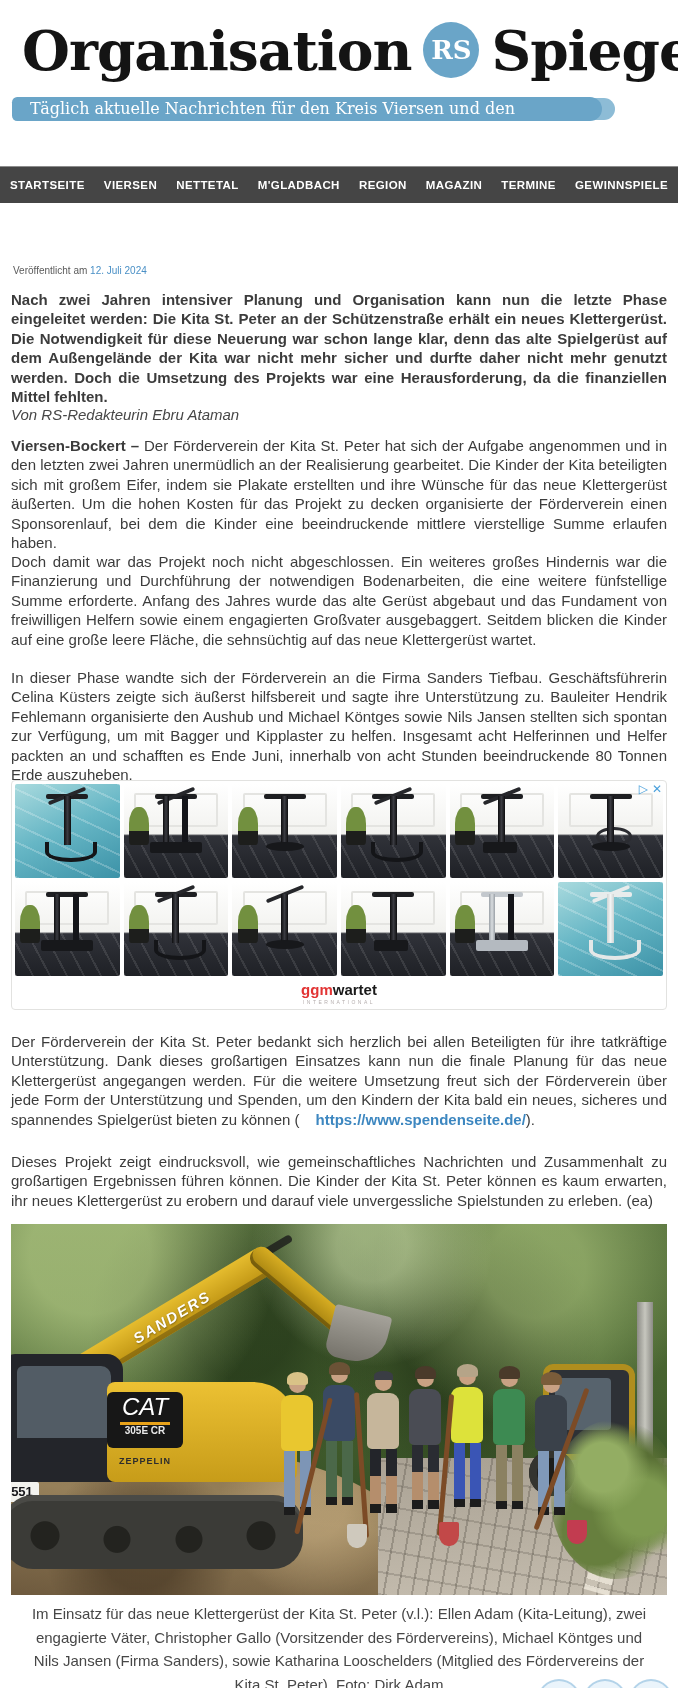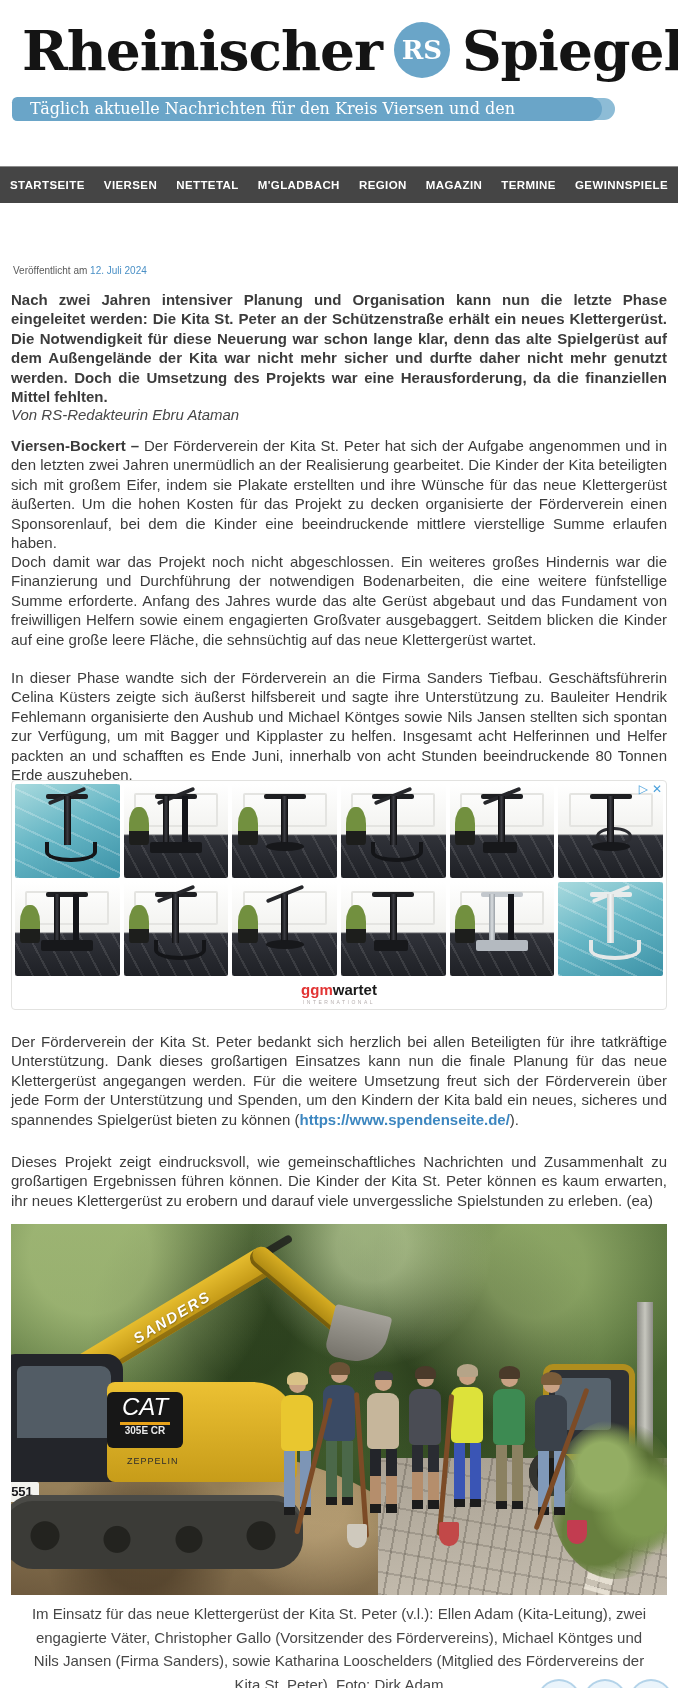--- a/index.html
+++ b/index.html
@@ -26,21 +26,21 @@
 
   
   .title{position:absolute;top:207px;left:11px;margin:0;font-size:27px;font-weight:700;
          color:#4a90c6;display:inline-block;border-bottom:3px solid #4a90c6;padding-bottom:7px;}
   .meta{position:absolute;top:265px;left:13px;font-size:10px;color:#5a5a5a;}
   .meta .date{color:#4a90c6;}
   .para{position:absolute;left:11px;width:656px;margin:0;font-size:15px;line-height:19.4px;
         text-align:justify;color:#3c3c3c;}
   .bold{font-weight:700;}
   .byline{position:absolute;top:392px;left:11px;font-style:italic;font-size:15px;color:#474747;margin-top:14px;}
-  .link{color:#3d87c0;font-weight:700;text-decoration:none;cursor:pointer;}
+  .link{color:#3d87c0;font-weight:700;text-decoration:none;cursor:pointer;margin-left:16px;}
 
   
   .ad{position:absolute;top:780px;left:11px;width:656px;height:230px;background:#fff;
       border:1px solid #e2e2e0;border-radius:4px;box-sizing:border-box;padding:3px;}
   .ad-grid{display:grid;grid-template-columns:repeat(6,1fr);grid-template-rows:94px 94px;gap:4px;}
   .ad-cell{position:relative;overflow:hidden;border-radius:2px;cursor:pointer;
            background:linear-gradient(#ffffff 0%,#f2f2ef 53%,#303239 55%,#1f2126 100%);}
   .ad-cell::before{content:"";position:absolute;left:10%;right:10%;top:10%;height:32%;
            border:2px solid #e4e4e1;border-radius:2px;}
   .ad-cell::after{content:"";position:absolute;left:0;right:0;top:54%;bottom:0;
@@ -107,21 +107,21 @@
         background-image:radial-gradient(circle at 14% 55%,#23231f 0 14px,transparent 15px),
           radial-gradient(circle at 38% 60%,#23231f 0 13px,transparent 14px),
           radial-gradient(circle at 62% 60%,#23231f 0 13px,transparent 14px),
           radial-gradient(circle at 86% 55%,#23231f 0 14px,transparent 15px);}
   .cab{position:absolute;left:-6px;top:130px;width:118px;height:128px;background:#23252a;
         border-radius:10px 16px 0 0;}
   .cab .win{position:absolute;left:12px;top:12px;right:12px;height:72px;background:#5a6670;
         border-radius:6px 10px 0 0;opacity:.85;}
   .engine{position:absolute;left:96px;top:158px;width:190px;height:100px;
         background:linear-gradient(#ecc133,#c79c19);border-radius:8px 44px 10px 8px;}
-  .zeppelin{position:absolute;left:116px;top:232px;font-size:9px;font-weight:400;
+  .zeppelin{position:absolute;left:108px;top:232px;font-size:9px;font-weight:700;
         letter-spacing:1px;color:#2d2d2d;}
   .cat-badge{position:absolute;left:96px;top:168px;width:76px;height:56px;background:#171717;
         border-radius:6px;color:#fff;text-align:center;}
   .cat-badge .cat{font-size:24px;font-weight:400;font-style:italic;line-height:30px;
         border-bottom:3px solid #e8a21a;display:inline-block;padding:0 2px;}
   .cat-badge .mdl{font-size:10px;font-weight:700;color:#e8e8e8;line-height:12px;}
   .num551{position:absolute;left:-6px;top:258px;width:34px;height:20px;background:#f2f2ee;
         color:#16161a;font-size:13px;font-weight:700;text-align:center;line-height:20px;
         border-radius:2px;}
   .boom1{position:absolute;left:60px;top:138px;width:235px;height:30px;background:linear-gradient(#e5bc2e,#bf9413);
@@ -169,21 +169,21 @@
         line-height:23.5px;color:#474747;text-align:center;}
   .share{position:absolute;width:40px;height:40px;border-radius:50%;top:1679px;
         border:2px solid rgba(110,170,210,.45);background:rgba(160,205,235,.22);cursor:pointer;}
 </style>
 </head>
 <body>
 
 <div class="page">
 
   <div class="logo-row">
-    <span class="logo-word">Rheinischer</span>
+    <span class="logo-word">Organisation</span>
     <span class="logo-badge">RS</span>
     <span class="logo-word">Spiegel</span>
   </div>
   <div class="tagline">Täglich aktuelle Nachrichten für den Kreis Viersen und den Niederrhein!</div>
 
   <nav class="nav">
     <span class="nav-item">STARTSEITE</span>
     <span class="nav-item">VIERSEN</span>
     <span class="nav-item">NETTETAL</span>
     <span class="nav-item">M'GLADBACH</span>

